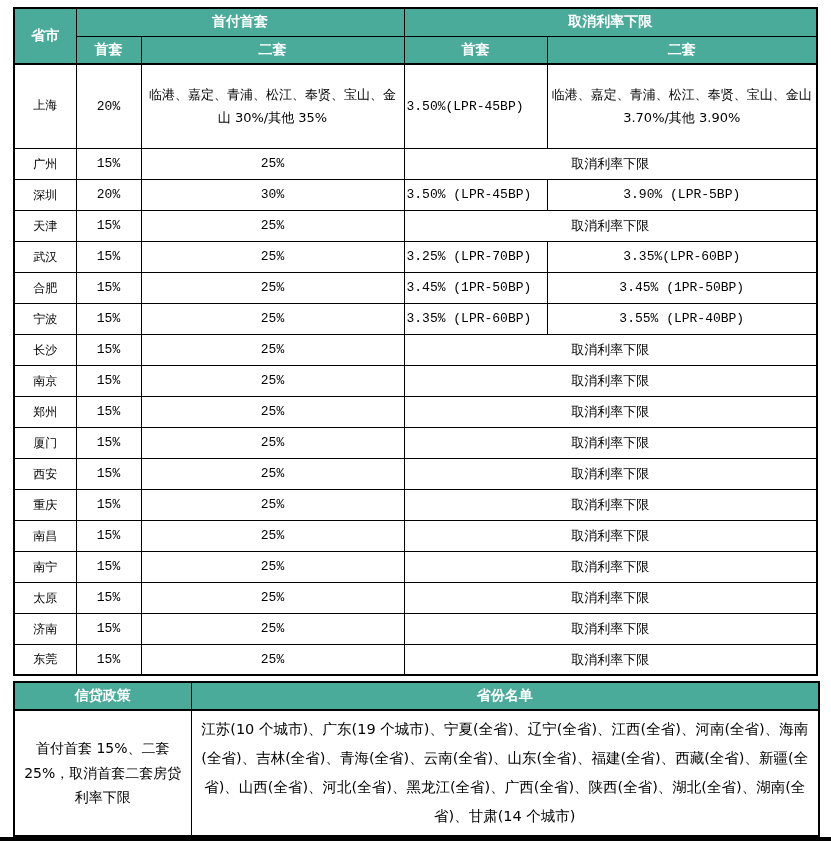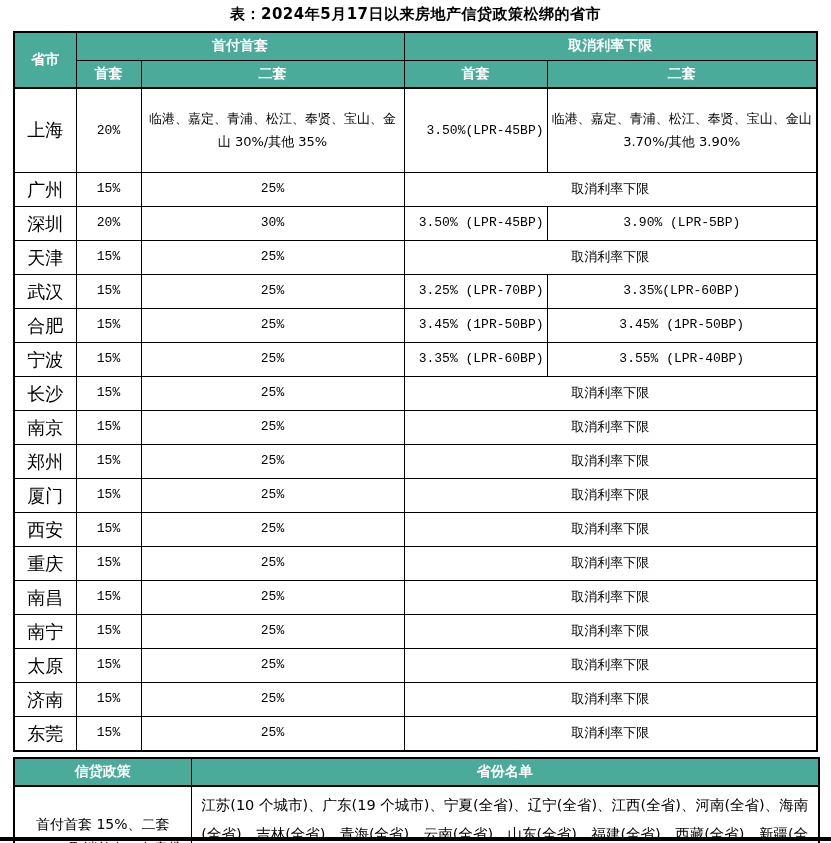--- a/index.html
+++ b/index.html
@@ -37,24 +37,24 @@
   thead { border-bottom: 2px solid #000; margin-left: 35px; }
   td {
     font-size: 13px;
     text-align: center;
     padding: 3px 3px;
     line-height: 1.5;
     height: 31px;
     overflow: hidden;
   }
   tbody tr:first-child td { height: 84px; line-height: 1.8; }
-  td.city { font-size: 18px; }
+  td.city { font-size: 12px; }
   td.num { font-family: "Liberation Mono", "DejaVu Sans Mono", monospace; font-size: 13px; margin-left: 20px; }
   td.rate-first { text-align: left; padding-left: 2px; }
-  td.rate-first.num { text-align: right; }
+  td.rate-first.num { text-align: left; }
   
   .tbl2-wrap { margin: 5px 13px 0 13px; }
   .tbl2 td { height: auto; }
   .tbl2 .policy-cell {
     font-size: 14px;
     line-height: 1.75;
     padding: 6px 6px;
   }
   .tbl2 .provinces-cell {
     font-size: 14.5px;
@@ -68,21 +68,20 @@
     left: 0; bottom: 2px;
     width: 831px; height: 4px;
     background: #000;
   }
 </style>
 </head>
 <body>
 
 <div class="page">
 
-  <div class="title">表：2024年5月17日以来房地产信贷政策松绑的省市</div>
 
   <div class="tbl-wrap">
     <table>
       <colgroup>
         <col style="width:62px">
         <col style="width:65px">
         <col style="width:263px">
         <col style="width:143px">
         <col style="width:270px">
       </colgroup>

